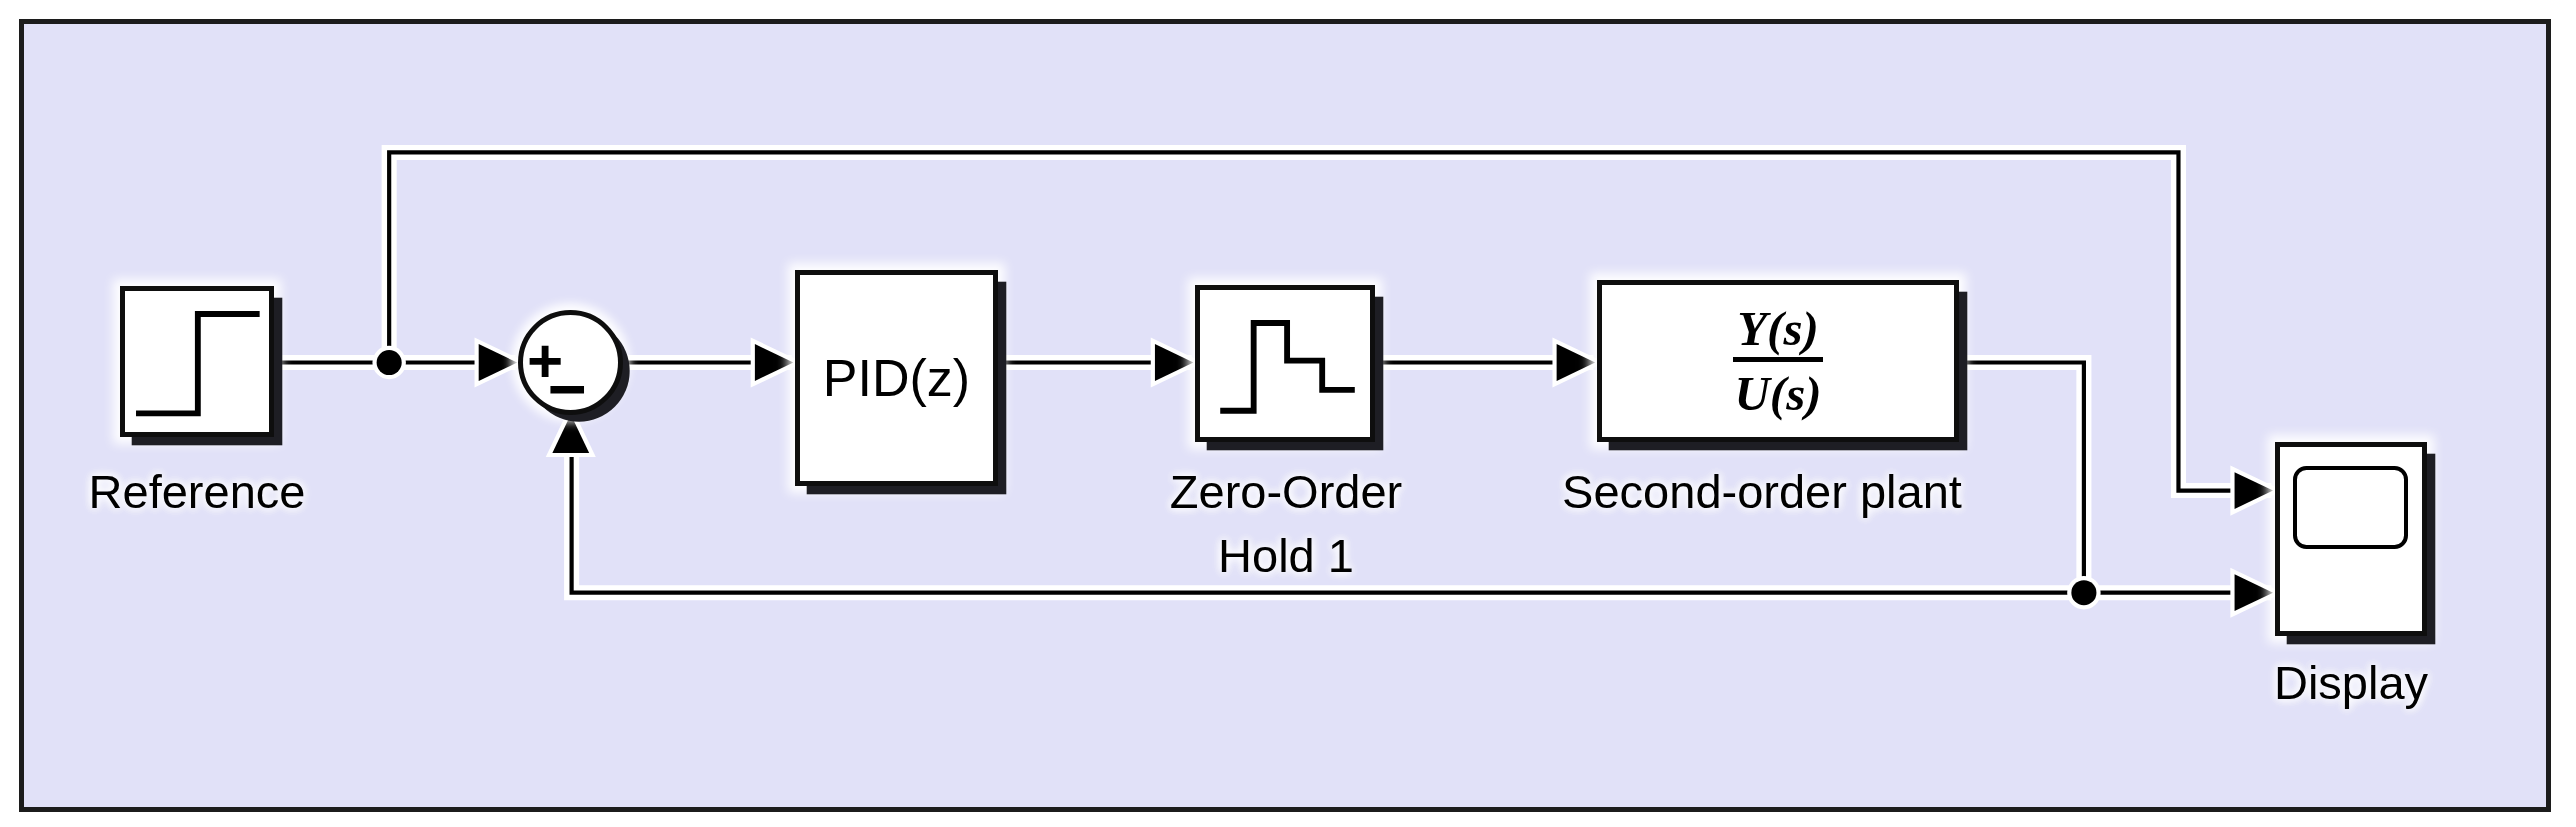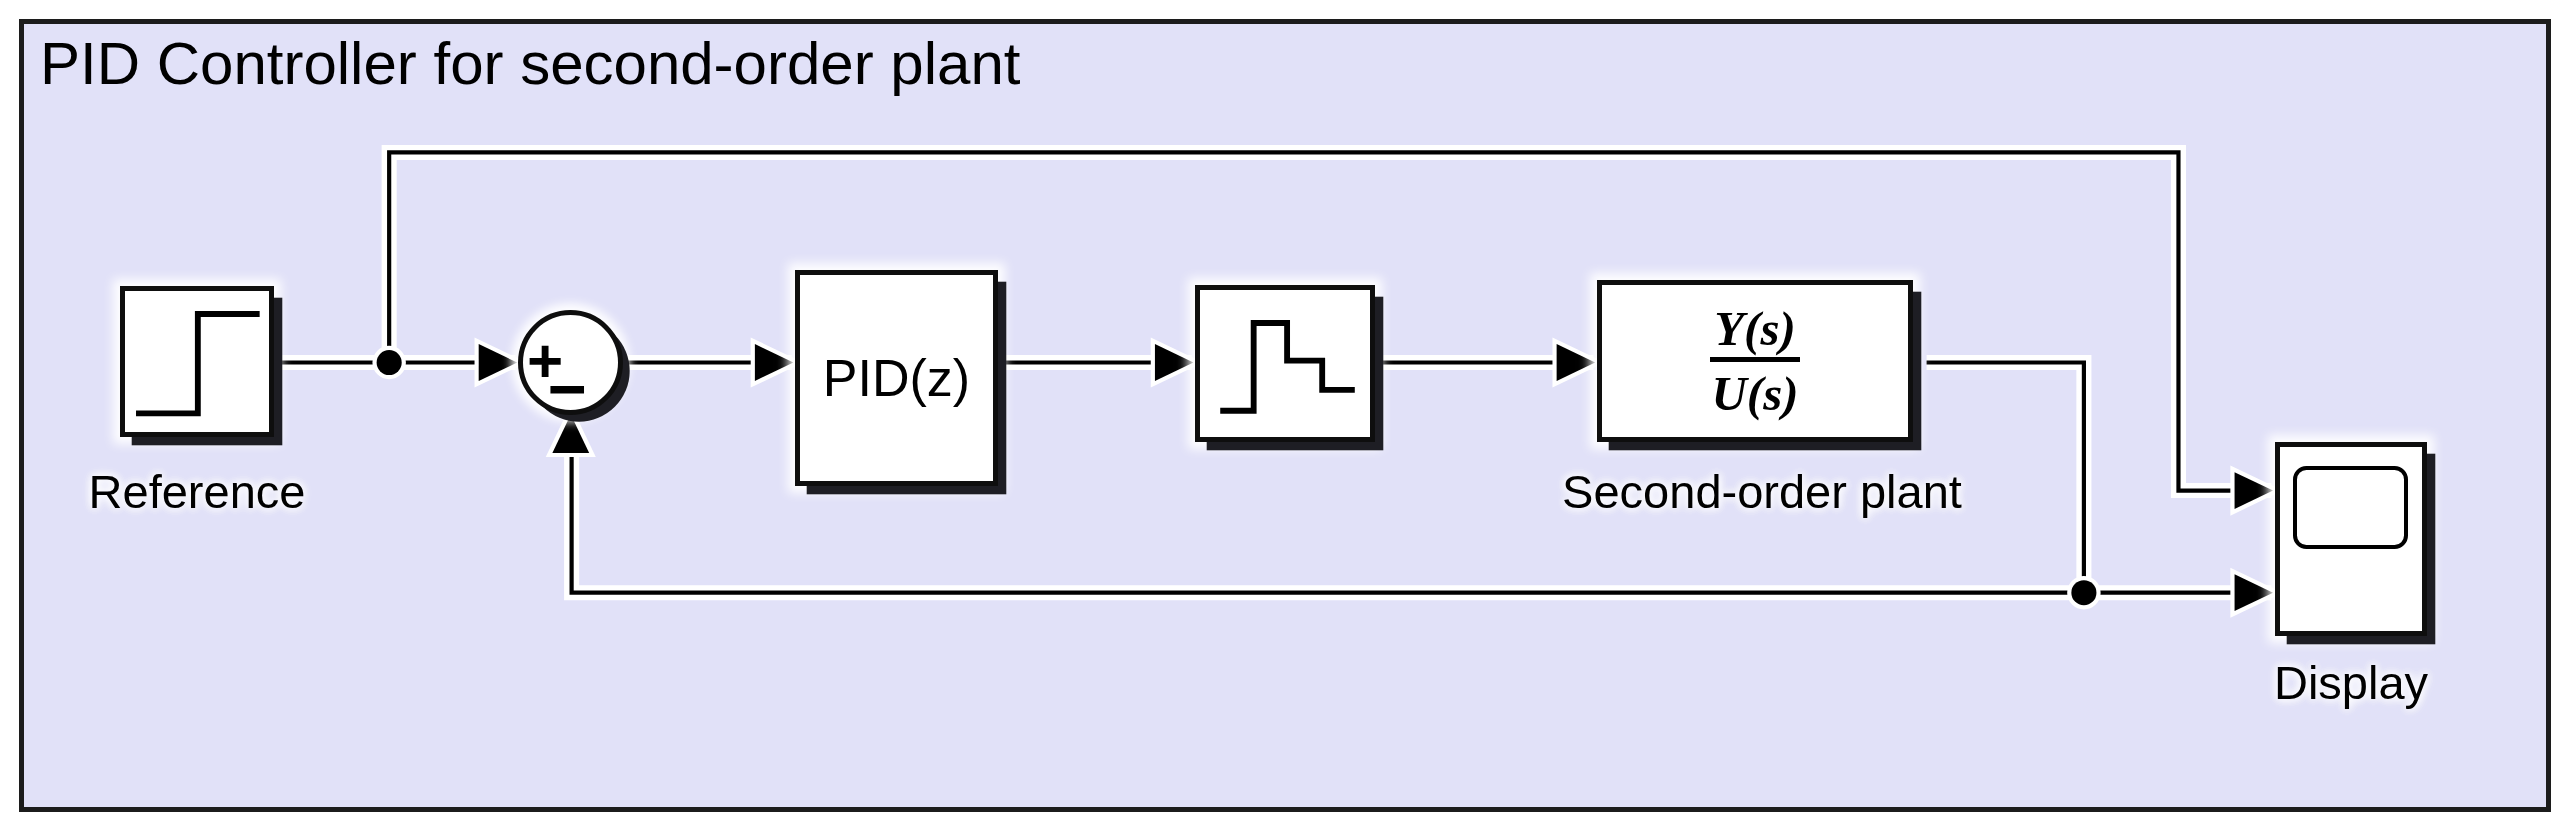--- a/index.html
+++ b/index.html
@@ -36,21 +36,20 @@
   .screen{position:absolute;left:12.6px;top:19px;width:115px;height:83px;
           border:4.2px solid #000;border-radius:13.4px;background:var(--block-fill);}
 </style>
 </head>
 <body>
 
 <div class="canvas">
 
   <div class="frame"></div>
 
-  <div class="title">PID Controller for second-order plant</div>
 
   <svg class="wires" width="2576" height="828" viewBox="0 0 3078 989">
     <defs>
       <g id="wirepaths" fill="none" stroke-linecap="butt" stroke-linejoin="miter">
         <path d="M327 433 H616"></path>
         <path d="M465 433 V182 H2603 V586 H2714"></path>
         <path d="M745 433 H946"></path>
         <path d="M1193 433 H1424"></path>
         <path d="M1643 433 H1904"></path>
         <path d="M2302 433 H2490 V708"></path>
@@ -88,22 +87,26 @@
 
   <div class="block" style="left:795px;top:270px;width:203px;height:216px;">
     <span class="pid-text">PID(z)</span>
   </div>
 
   <div class="block" style="left:1195px;top:285px;width:180px;height:157px;">
     <svg width="168" height="145" viewBox="0 0 201 173">
       <path d="M23 143 H63 V38 H103 V83 H145 V118 H184" fill="none" stroke="#000" stroke-width="7"></path>
     </svg>
   </div>
+  <div class="blabel" style="left:951px;top:460px;">
+    <div>Zero-Order</div>
+    <div>Hold 1</div>
+  </div>
 
-  <div class="block" style="left:1597px;top:280px;width:316px;height:162px;">
+  <div class="block" style="left:1597px;top:280px;width:362px;height:162px;">
     <div class="frac">
       <div class="num">Y(s)</div>
       <div class="den">U(s)</div>
     </div>
   </div>
   <div class="blabel" style="left:1427px;top:460px;">Second-order plant</div>
 
   <div class="block" style="left:2275px;top:442px;width:152px;height:194px;">
     <div class="screen"></div>
   </div>

